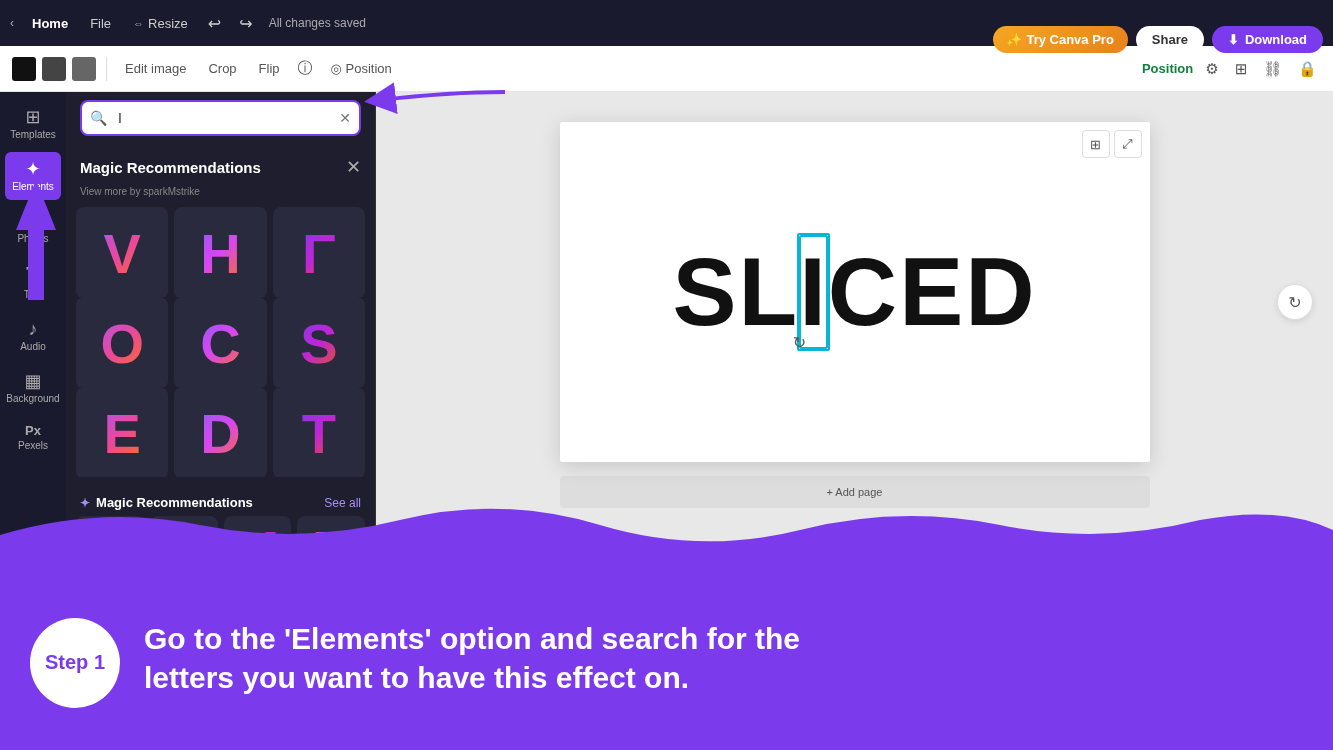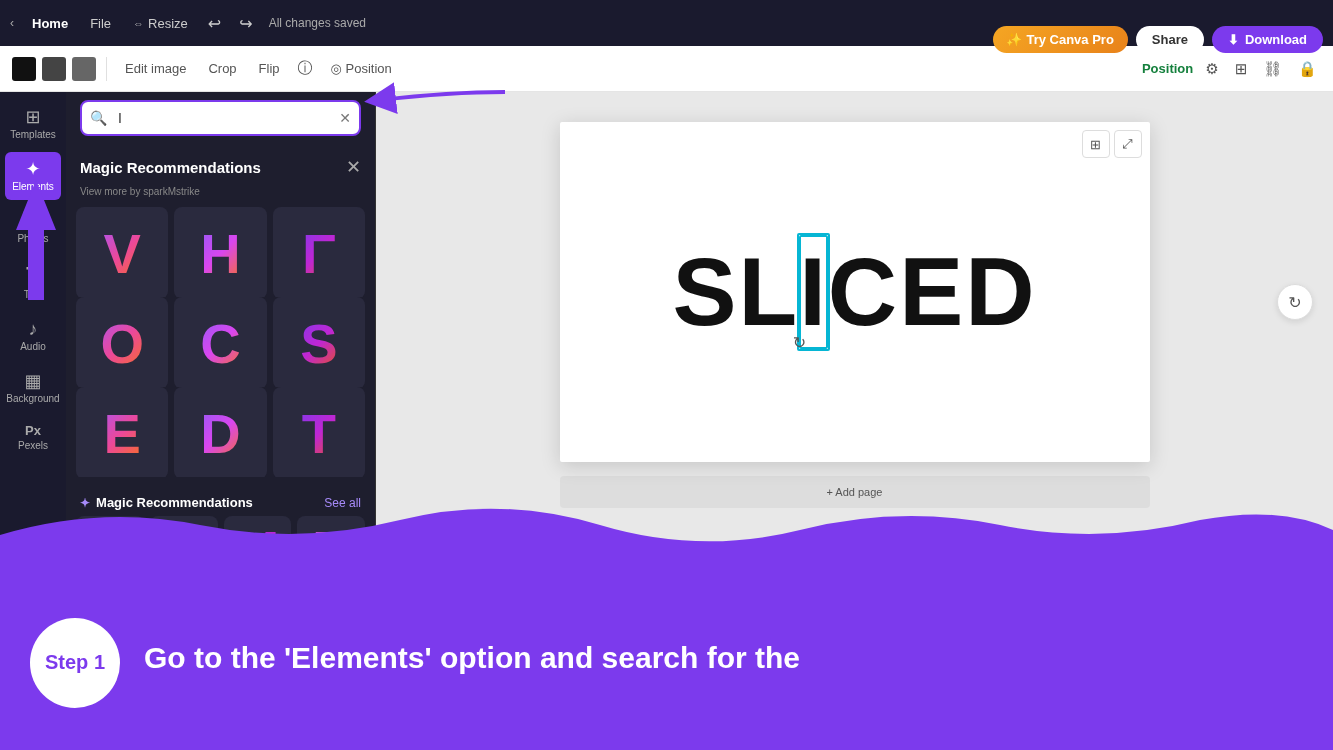--- a/index.html
+++ b/index.html
@@ -320,20 +320,21 @@
 
   <svg class="wave-svg" viewBox="0 0 1333 60" preserveAspectRatio="none">
     <path d="M0,60 L0,30 Q100,0 200,20 Q300,40 400,15 Q500,-10 600,20 Q700,50 800,25 Q900,0 1000,20 Q1100,40 1200,15 Q1280,0 1333,25 L1333,60 Z" fill="#7c3aed"></path>
   </svg>
 
   <div class="step-circle">
     <span class="step-label">Step 1</span>
   </div>
   <div class="step-text">
     <div>Go to the 'Elements' option and search for the</div>
+    <div>letters you want to have this effect on.</div>
   </div>
 </div>
 
 <div style="position:absolute; top:62px; left:350px; z-index:25; pointer-events:none;">
   <svg width="160" height="60" viewBox="0 0 160 60">
     <defs>
       <marker id="arrowhead" markerWidth="8" markerHeight="8" refX="4" refY="4" orient="auto">
         <polygon points="0 0, 8 4, 0 8" fill="#7c3aed"></polygon>
       </marker>
     </defs>

